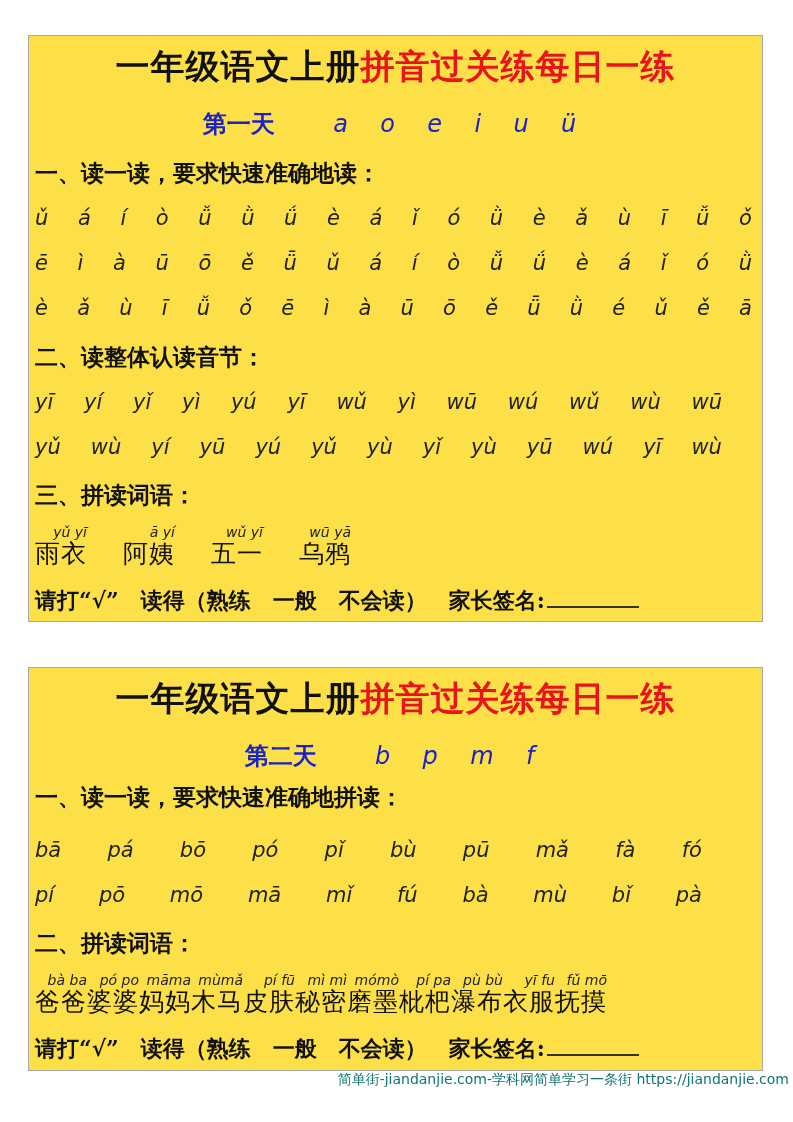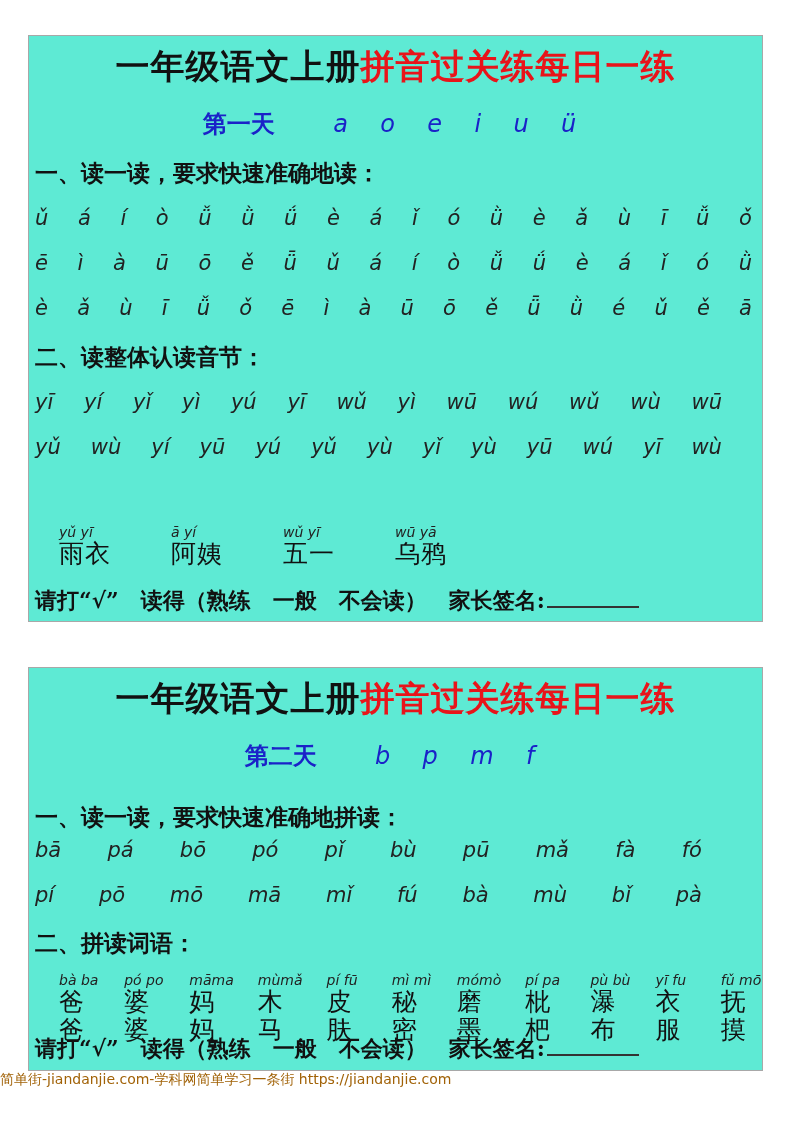--- a/index.html
+++ b/index.html
@@ -1,44 +1,44 @@
 <!DOCTYPE html>
 <html><head>
   <meta charset="utf-8">
   <style>
     html, body { margin: 0; padding: 0; background: #ffffff; }
     body { width: 793px; height: 1122px; position: relative; overflow: hidden;
            font-family: "DejaVu Sans", sans-serif; color: #111; }
     .sheet { position: absolute; left: 28px; width: 735px; border: 1.5px solid #a8a8a8;
-             background: #5eead4; box-sizing: border-box; }
+             background: #fde047; box-sizing: border-box; }
     #sheet1 { top: 35px; height: 587px; }
     #sheet2 { top: 667px; height: 404px; }
     .title { position: absolute; left: 0; right: 0; text-align: center; font-size: 34px;
              font-weight: bold; letter-spacing: 1px; font-family: "DejaVu Serif", serif; }
     .title .black { color: #111; }
     .title .red { color: #e8141a; }
     .day { position: absolute; left: 0; right: 0; text-align: center; color: #1a22c8;
            font-size: 24px; font-weight: bold; }
     .day .day-label { font-family: Liberation Sans, sans-serif; margin-right: 38px; }
     .day .letter { font-style: italic; font-weight: normal; margin: 0 12px; font-family: "DejaVu Sans", sans-serif; }
     .heading { position: absolute; left: 6px; font-size: 23px; font-weight: bold;
                font-family: "DejaVu Serif", serif; color: #111; }
     .row { position: absolute; left: 6px; right: 10px; font-size: 21px; font-style: italic;
            display: flex; justify-content: space-between; color: #222; }
     .row span { display: inline-block; text-align: center; }
     .words { position: absolute; left: 6px; display: flex; }
-    .word { display: flex; flex-direction: column; align-items: flex-start; margin-left: 24px; }
+    .word { display: flex; flex-direction: column; align-items: flex-end; }
     .word .py { font-size: 14px; font-style: italic; color: #222; line-height: 16px; white-space: nowrap; }
     .word .hz { font-size: 25px; line-height: 28px; color: #111; font-family: "DejaVu Serif", serif; letter-spacing: 1px; }
     .footer-line { position: absolute; left: 6px; right: 20px; font-size: 22px; font-weight: bold;
                    font-family: "DejaVu Serif", serif; display: flex; align-items: flex-start; white-space: nowrap; }
     .footer-line .gap { display: inline-block; width: 22px; }
     .sign-line { display: inline-block; width: 92px; border-bottom: 2px solid #333; height: 20px; margin-left: 2px; }
-    .watermark { position: absolute; top: 1071px; left: 0; right: 4px; text-align: left;
-                 font-size: 14px; color: #a16207; }
+    .watermark { position: absolute; top: 1071px; left: 0; right: 4px; text-align: right;
+                 font-size: 14px; color: #0f766e; }
   </style>
 </head>
 <body>
 
 <div class="sheet" id="sheet1">
   <div class="title" style="top:8px;">
     <span class="black">一年级语文上册</span><span class="red">拼音过关练每日一练</span>
   </div>
   <div class="day" style="top:72px;">
     <span class="day-label">第一天</span>
@@ -137,20 +137,21 @@
       <span>yǔ</span>
       <span>yù</span>
       <span>yǐ</span>
       <span>yù</span>
       <span>yū</span>
       <span>wú</span>
       <span>yī</span>
       <span>wù</span>
     </div>
 
+  <div class="heading" style="top:444px;">三、拼读词语：</div>
   <div class="words" style="top:488px; gap:36px;">
       <div class="word">
         <span class="py">yǔ yī</span>
         <span class="hz">雨衣</span>
       </div>
       <div class="word">
         <span class="py">ā yí</span>
         <span class="hz">阿姨</span>
       </div>
       <div class="word">
@@ -183,21 +184,21 @@
     <span class="black">一年级语文上册</span><span class="red">拼音过关练每日一练</span>
   </div>
   <div class="day" style="top:72px;">
     <span class="day-label">第二天</span>
     <span class="letter">b</span>
     <span class="letter">p</span>
     <span class="letter">m</span>
     <span class="letter">f</span>
   </div>
 
-  <div class="heading" style="top:134px;">一、读一读，要求快速准确地拼读：</div>
+  <div class="heading" style="top:114px;">一、读一读，要求快速准确地拼读：</div>
   <div class="row" style="top:170px; right:60px;gap:37px;">
       <span>bā</span>
       <span>pá</span>
       <span>bō</span>
       <span>pó</span>
       <span>pǐ</span>
       <span>bù</span>
       <span>pū</span>
       <span>mǎ</span>
       <span>fà</span>

